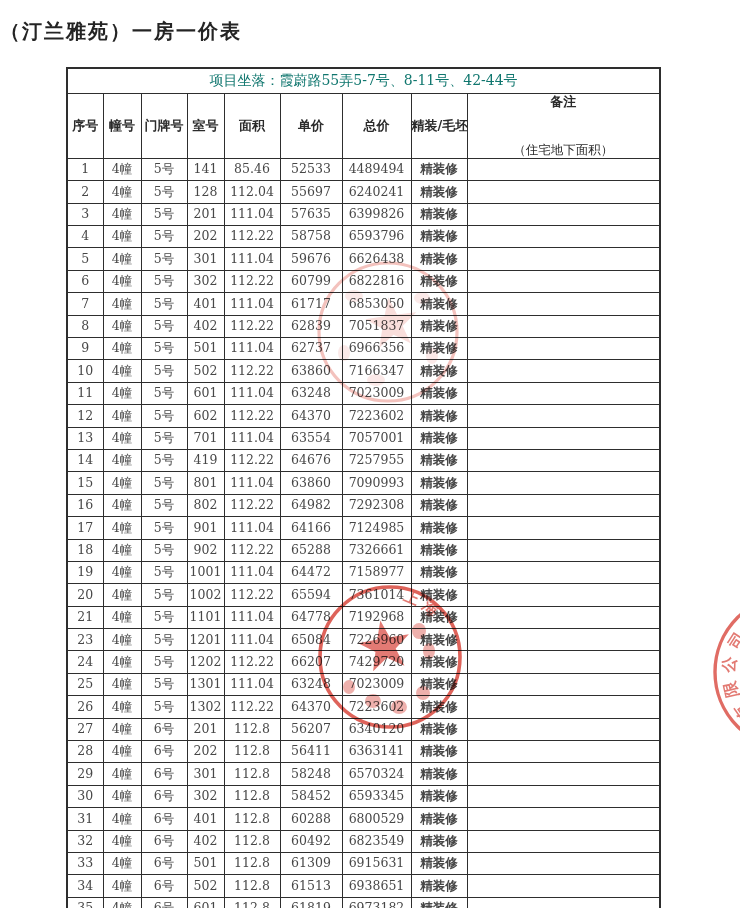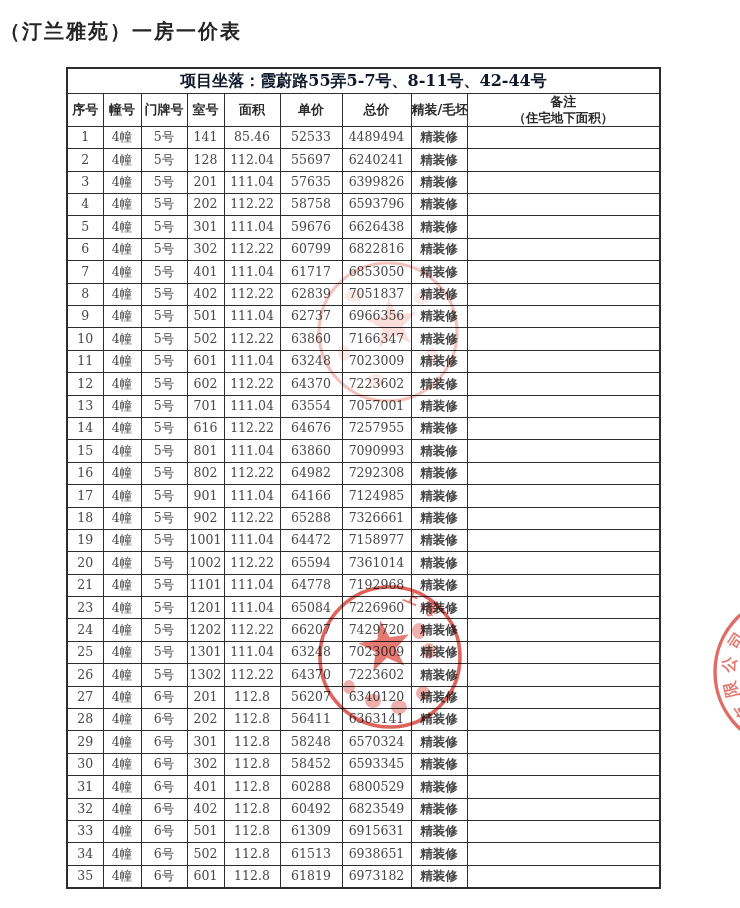--- a/index.html
+++ b/index.html
@@ -16,26 +16,26 @@
     position:absolute;top:67px;left:66px;width:593px;
     border-collapse:collapse;table-layout:fixed;
     border:2px solid #2e2e2e;background:transparent;
   }
   .price-table td,.price-table th{
     border:1px solid #2e2e2e;text-align:center;padding:0;overflow:hidden;
     white-space:nowrap;
   }
   .project-cell{
     text-align:left;padding:4px 8px;height:24px;
-    font-weight:bold;font-size:16px;color:#0f172a;vertical-align:middle;
+    font-weight:normal;font-size:14px;color:#0f766e;vertical-align:middle;
   }
   .price-table thead th{
     font-weight:bold;font-size:13px;color:#2b2b2b;height:31px;vertical-align:middle;line-height:1.25;
   }
-  .remark-sub{font-size:12.5px;font-weight:bold;}
+  .remark-sub{font-size:12.5px;font-weight:normal;margin-top:32px;}
   .price-table tbody td{
     font-size:12.5px;height:21.4px;line-height:1;color:#474747;vertical-align:middle;
   }
   td.cell-finish{font-weight:bold;color:#383838;}
   .stamp{position:absolute;mix-blend-mode:multiply;pointer-events:none;}
   #stamp-upper{left:314px;top:258px;opacity:.5;}
   #stamp-lower{left:313px;top:579px;opacity:.85;}
   #stamp-edge{left:686px;top:595px;opacity:.8;}
 </style>
 </head>
@@ -215,21 +215,21 @@
         <td class="cell-area">111.04</td>
         <td class="cell-unit-price">63554</td>
         <td class="cell-total-price">7057001</td>
         <td class="cell-finish">精装修</td>
         <td class="cell-remark"></td>
       </tr>
       <tr>
         <td class="cell-seq">14</td>
         <td class="cell-building">4幢</td>
         <td class="cell-door">5号</td>
-        <td class="cell-room">616</td>
+        <td class="cell-room">419</td>
         <td class="cell-area">112.22</td>
         <td class="cell-unit-price">64676</td>
         <td class="cell-total-price">7257955</td>
         <td class="cell-finish">精装修</td>
         <td class="cell-remark"></td>
       </tr>
       <tr>
         <td class="cell-seq">15</td>
         <td class="cell-building">4幢</td>
         <td class="cell-door">5号</td>

